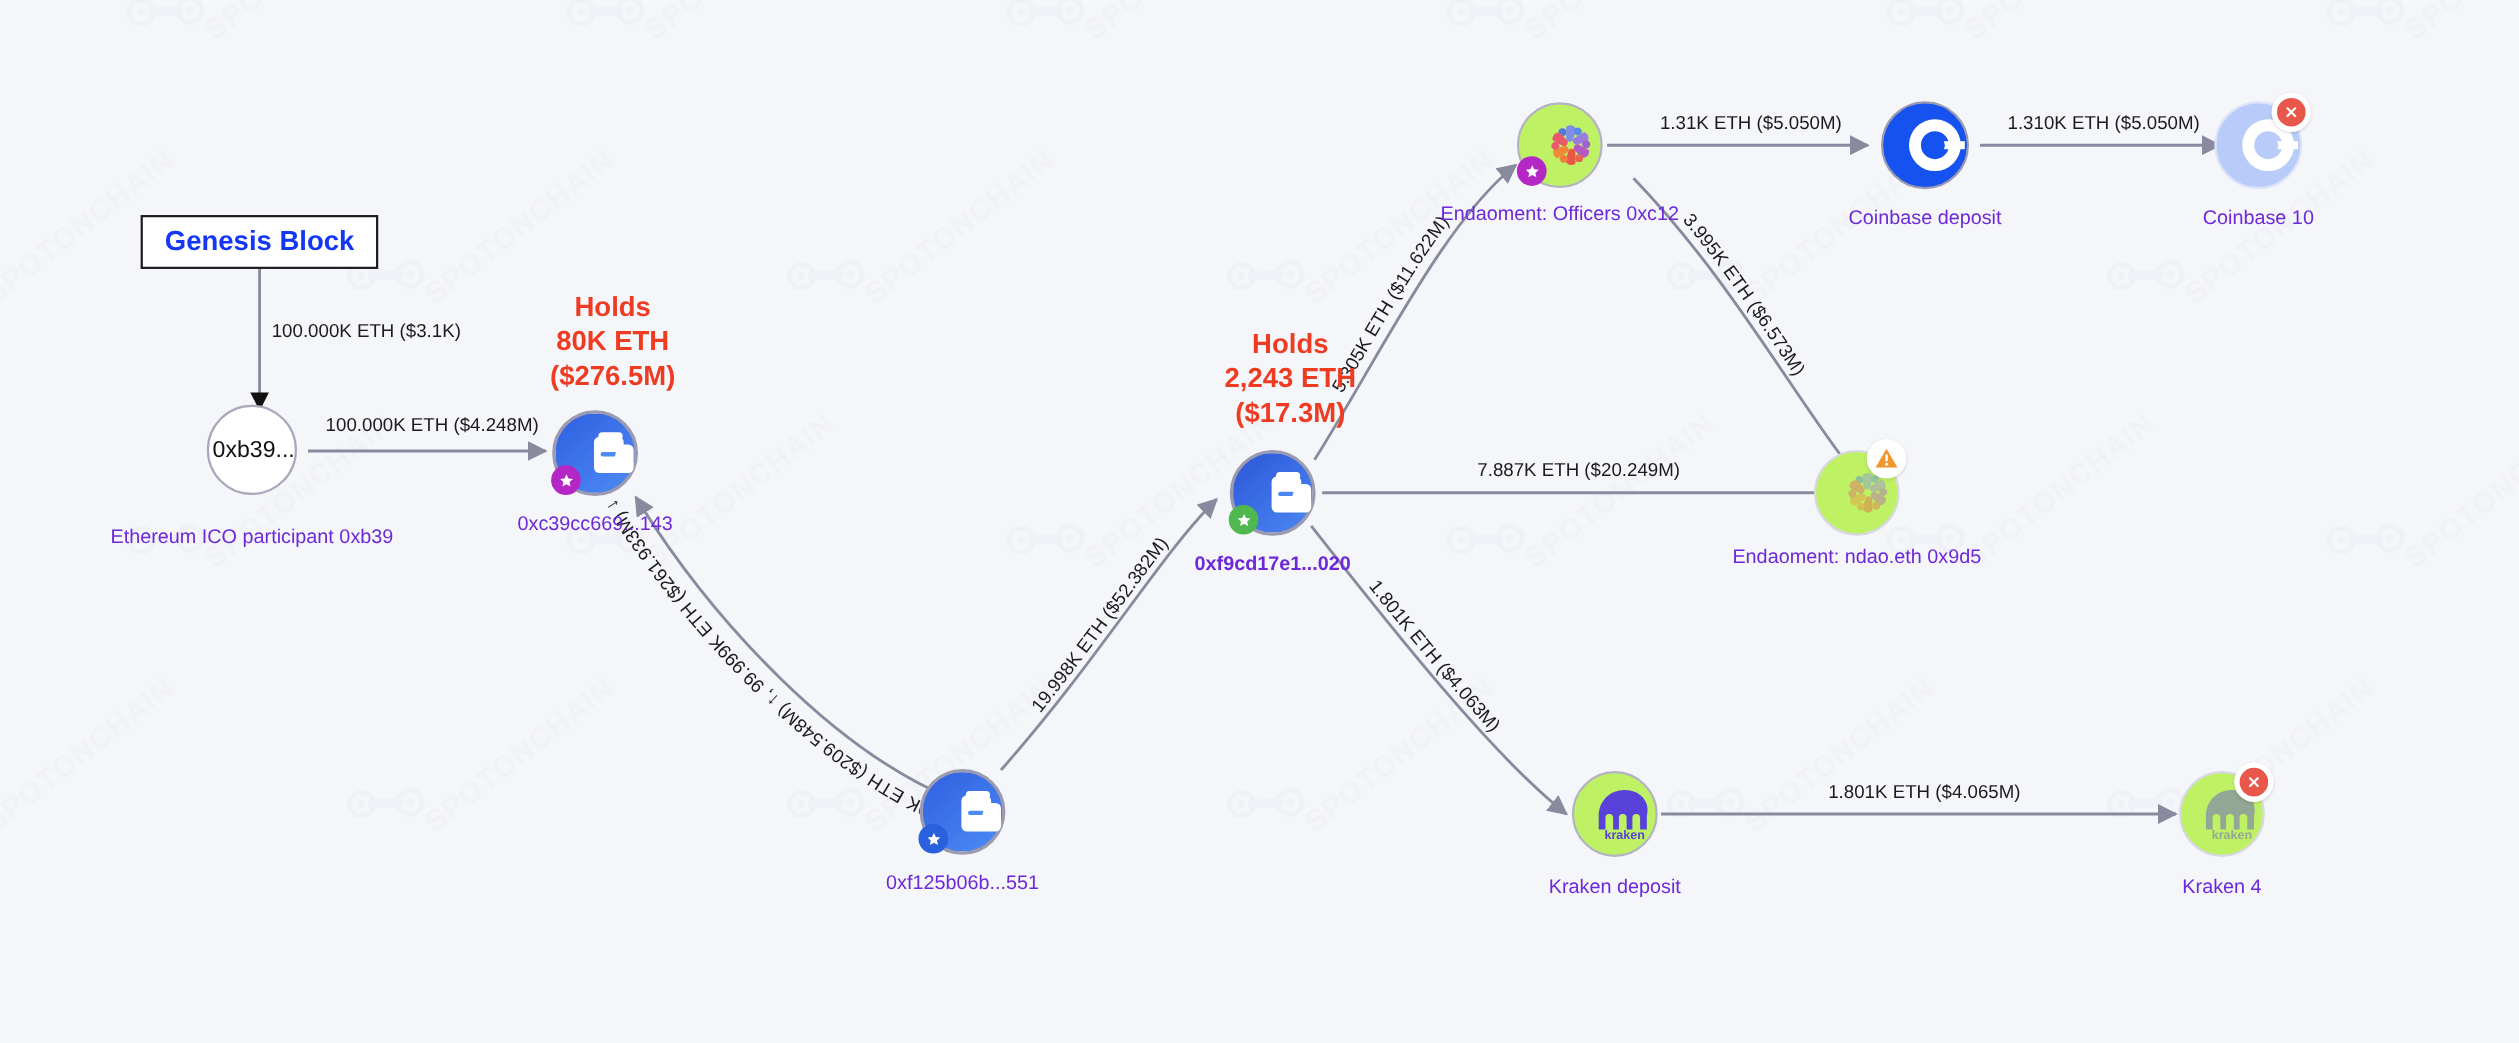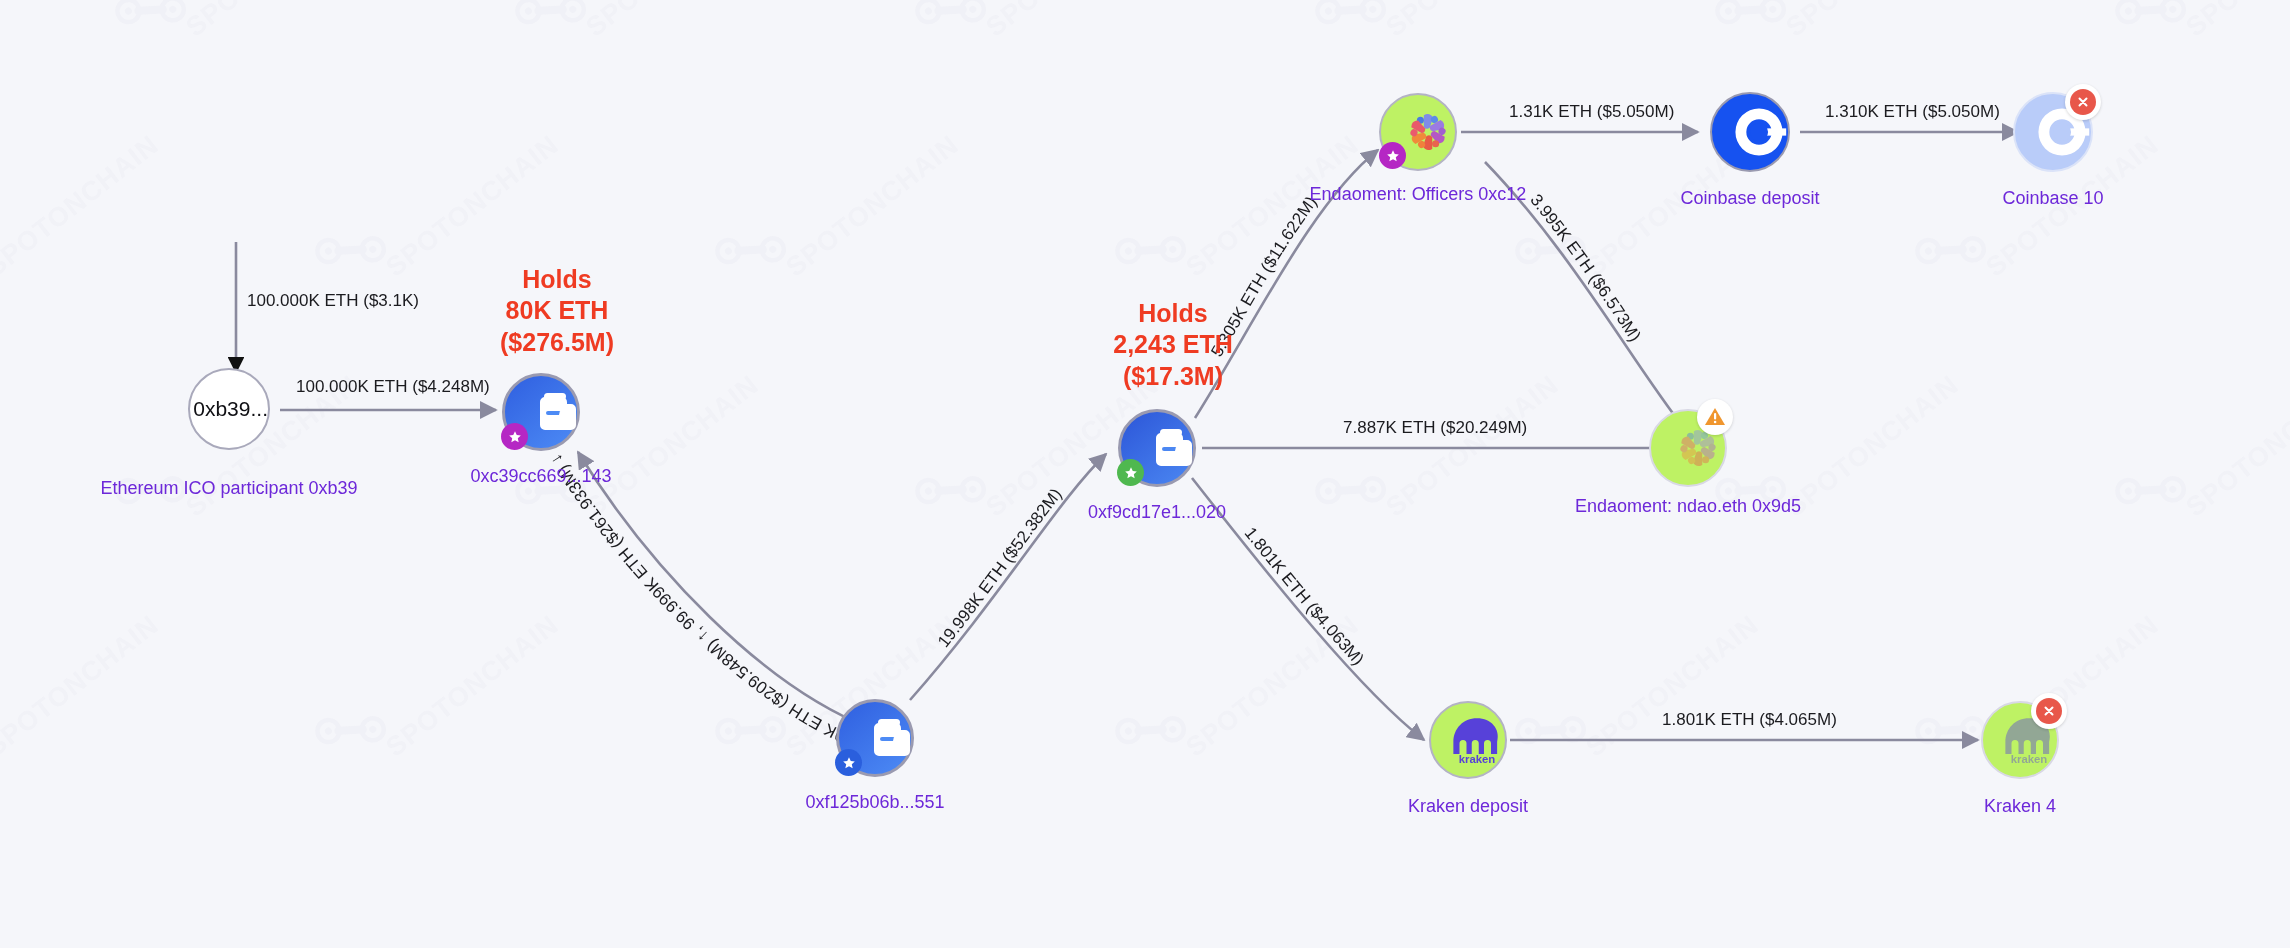--- a/index.html
+++ b/index.html
@@ -284,20 +284,23 @@
         </textPath>
       </text>
     </g>
 
     <g>
       <path class="edge-path" d="M 1510 740 L 1978 740" marker-end="url(#arrow)"></path>
       <text class="edge-label" x="1662" y="725">1.801K ETH ($4.065M)</text>
     </g>
   </svg>
 
+  <div id="genesis-block" style="left:236px; top:220px;">
+    <span>Genesis Block</span>
+  </div>
 
   <div class="node" style="left:229px; top:409px;">
     <div class="node-circle plain-circle">
       <span>0xb39...</span>
     </div>
     <div class="node-label" style="top:56px;margin-top:13px;">Ethereum ICO participant 0xb39</div>
   </div>
 
   <div class="node" style="left:541px; top:412px;">
     <div class="holds-label" style="top:-148px;">
@@ -350,21 +353,21 @@
         <rect x="11" y="2" width="22" height="7" rx="3.5" fill="#ffffff"></rect>
         <rect x="13" y="20" width="15" height="4" rx="2" fill="#4b87f2"></rect>
         <circle cx="33" cy="24" r="7" fill="#ffffff"></circle>
       </svg>
       <div class="badge badge-star green">
         <svg width="14" height="14" viewBox="0 0 24 24">
           <path d="M12 2 l3 6.5 7 .8 -5.2 4.7 1.5 6.9 -6.3 -3.5 -6.3 3.5 1.5 -6.9 -5.2 -4.7 7 -.8 z" fill="#ffffff"></path>
         </svg>
       </div>
     </div>
-    <div class="node-label" style="top:54px;">0xf9cd17e1...020</div>
+    <div class="node-label" style="top:54px;font-weight:bold;">0xf9cd17e1...020</div>
   </div>
 
   <div class="node" style="left:1418px; top:132px;">
     <div class="node-circle logo-circle">
       <svg width="54" height="54" viewBox="0 0 64 64">
         <g transform="translate(32,32)">
           <g transform="rotate(0)">
             <circle cx="-9" cy="-14" r="4.2" fill="#4b7ae0"></circle>
             <path d="M-5 -20 q7 -4 11 3 l-4 12 q-4 3 -7 -1 z" fill="#7f8ce8"></path>
           </g>

